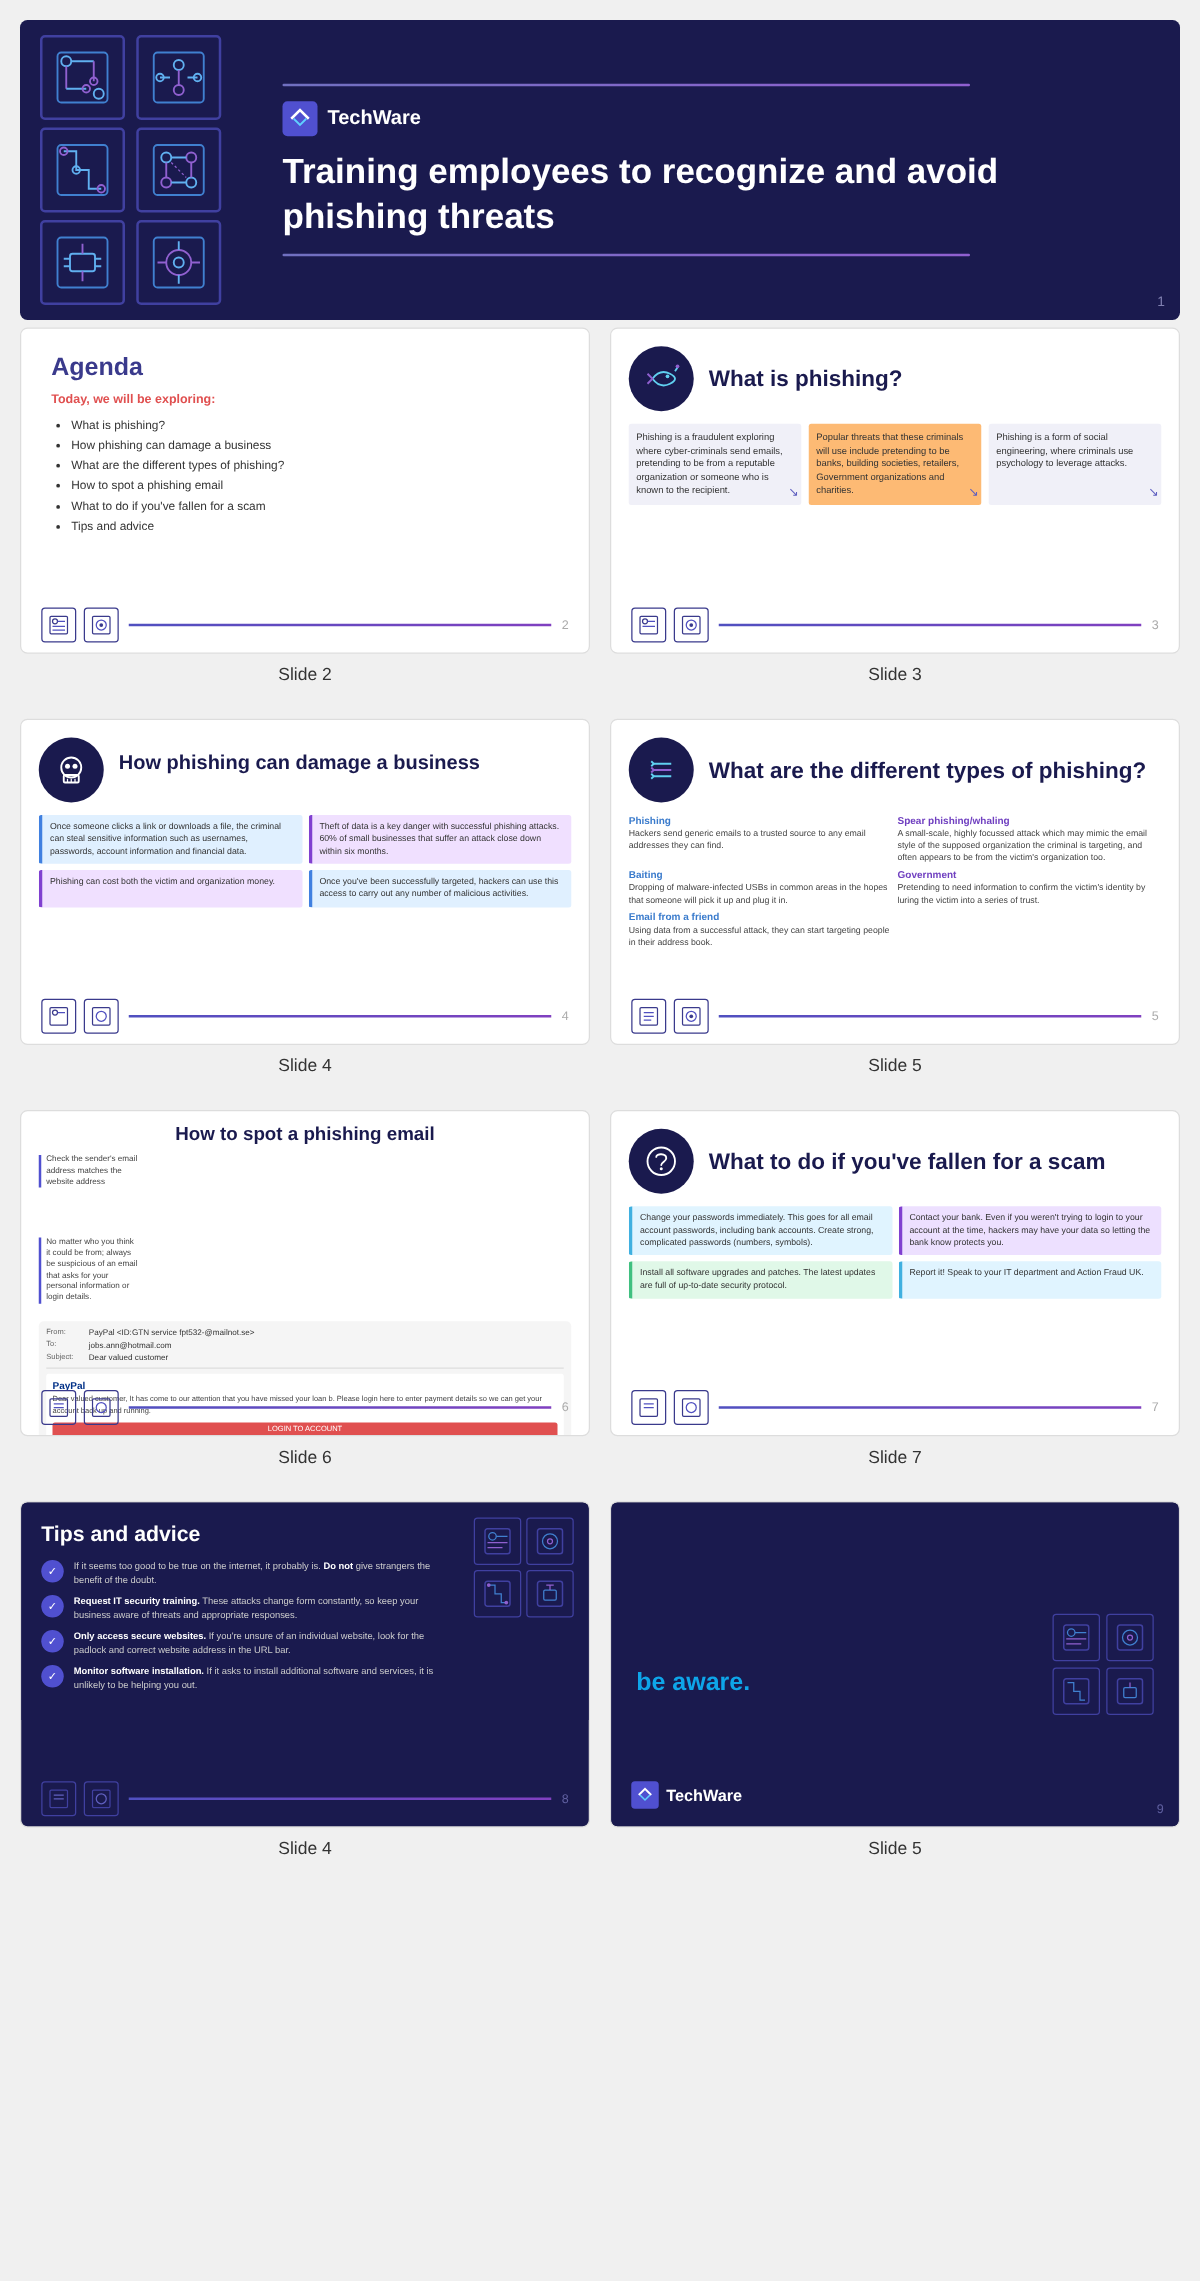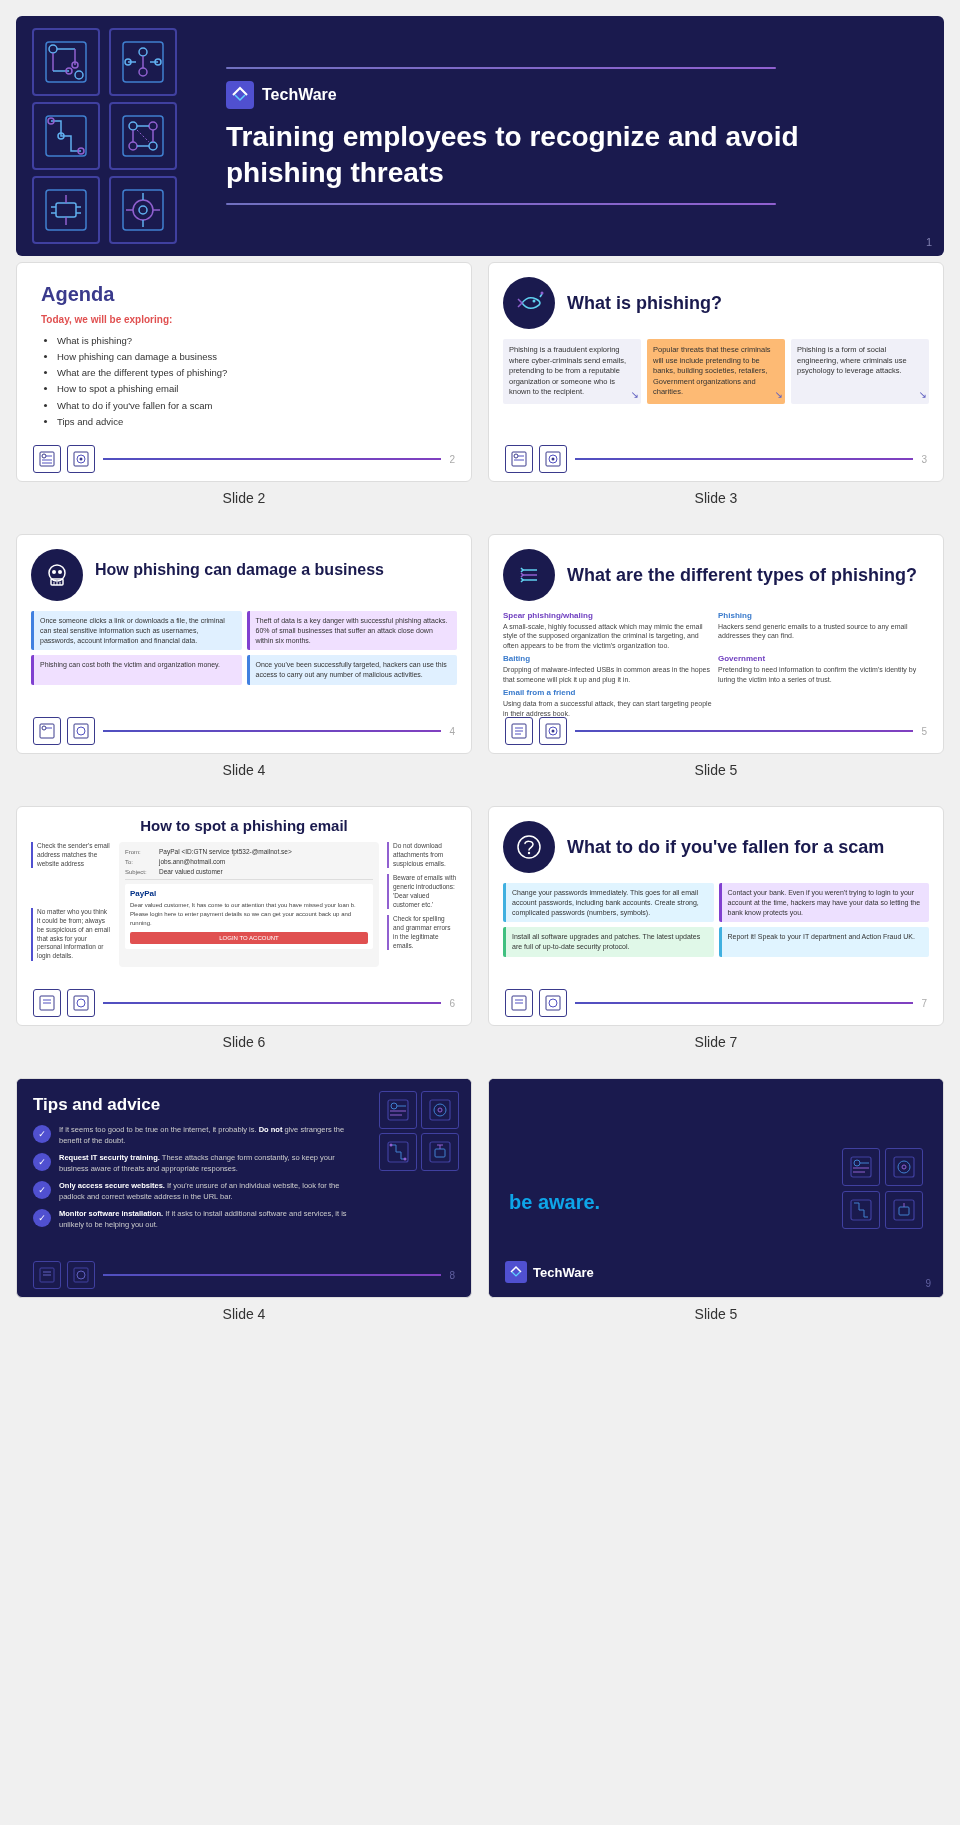--- a/index.html
+++ b/index.html
@@ -131,21 +131,21 @@
       display: flex;
       flex-direction: column;
     }
 
     .slide-card {
       border: 1px solid #ddd;
       border-radius: 6px;
       background: white;
       overflow: hidden;
       position: relative;
-      height: 220px;
+      height: 261px;
     }
 
     
     .slide-agenda {
       padding: 20px 24px;
     }
 
     .agenda-title {
       color: #3a3a8c;
       font-size: 20px;
@@ -327,20 +327,21 @@
       color: #1a1a4e;
       font-size: 15px;
       font-weight: 700;
       text-align: center;
       margin-bottom: 8px;
     }
 
     .email-mockup-area {
       display: flex;
       gap: 8px;
+      flex-direction: column;
     }
 
     .email-left-notes {
       width: 80px;
       flex-shrink: 0;
     }
 
     .email-note {
       font-size: 6.5px;
       color: #444;
@@ -798,26 +799,26 @@
                 <line x1="8" y1="14" x2="22" y2="14" stroke="#9060d0" stroke-width="1.5"></line>
                 <polyline points="6,12 8,14 6,16" stroke="#9060d0" stroke-width="1.5" fill="none"></polyline>
                 <line x1="8" y1="19" x2="22" y2="19" stroke="#60d0f0" stroke-width="1.5"></line>
                 <polyline points="6,17 8,19 6,21" stroke="#60d0f0" stroke-width="1.5" fill="none"></polyline>
               </svg>
             </div>
             <div class="slide-main-title">What are the different types of phishing?</div>
           </div>
           <div class="types-grid">
             <div>
+              <div class="type-item-title">Phishing</div>
+              <div class="type-item-text">Hackers send generic emails to a trusted source to any email addresses they can find.</div>
+            </div>
+            <div>
               <div class="type-item-title purple">Spear phishing/whaling</div>
               <div class="type-item-text">A small-scale, highly focussed attack which may mimic the email style of the supposed organization the criminal is targeting, and often appears to be from the victim's organization too.</div>
-            </div>
-            <div>
-              <div class="type-item-title">Phishing</div>
-              <div class="type-item-text">Hackers send generic emails to a trusted source to any email addresses they can find.</div>
             </div>
             <div>
               <div class="type-item-title">Baiting</div>
               <div class="type-item-text">Dropping of malware-infected USBs in common areas in the hopes that someone will pick it up and plug it in.</div>
             </div>
             <div>
               <div class="type-item-title purple">Government</div>
               <div class="type-item-text">Pretending to need information to confirm the victim's identity by luring the victim into a series of trust.</div>
             </div>
             <div>

